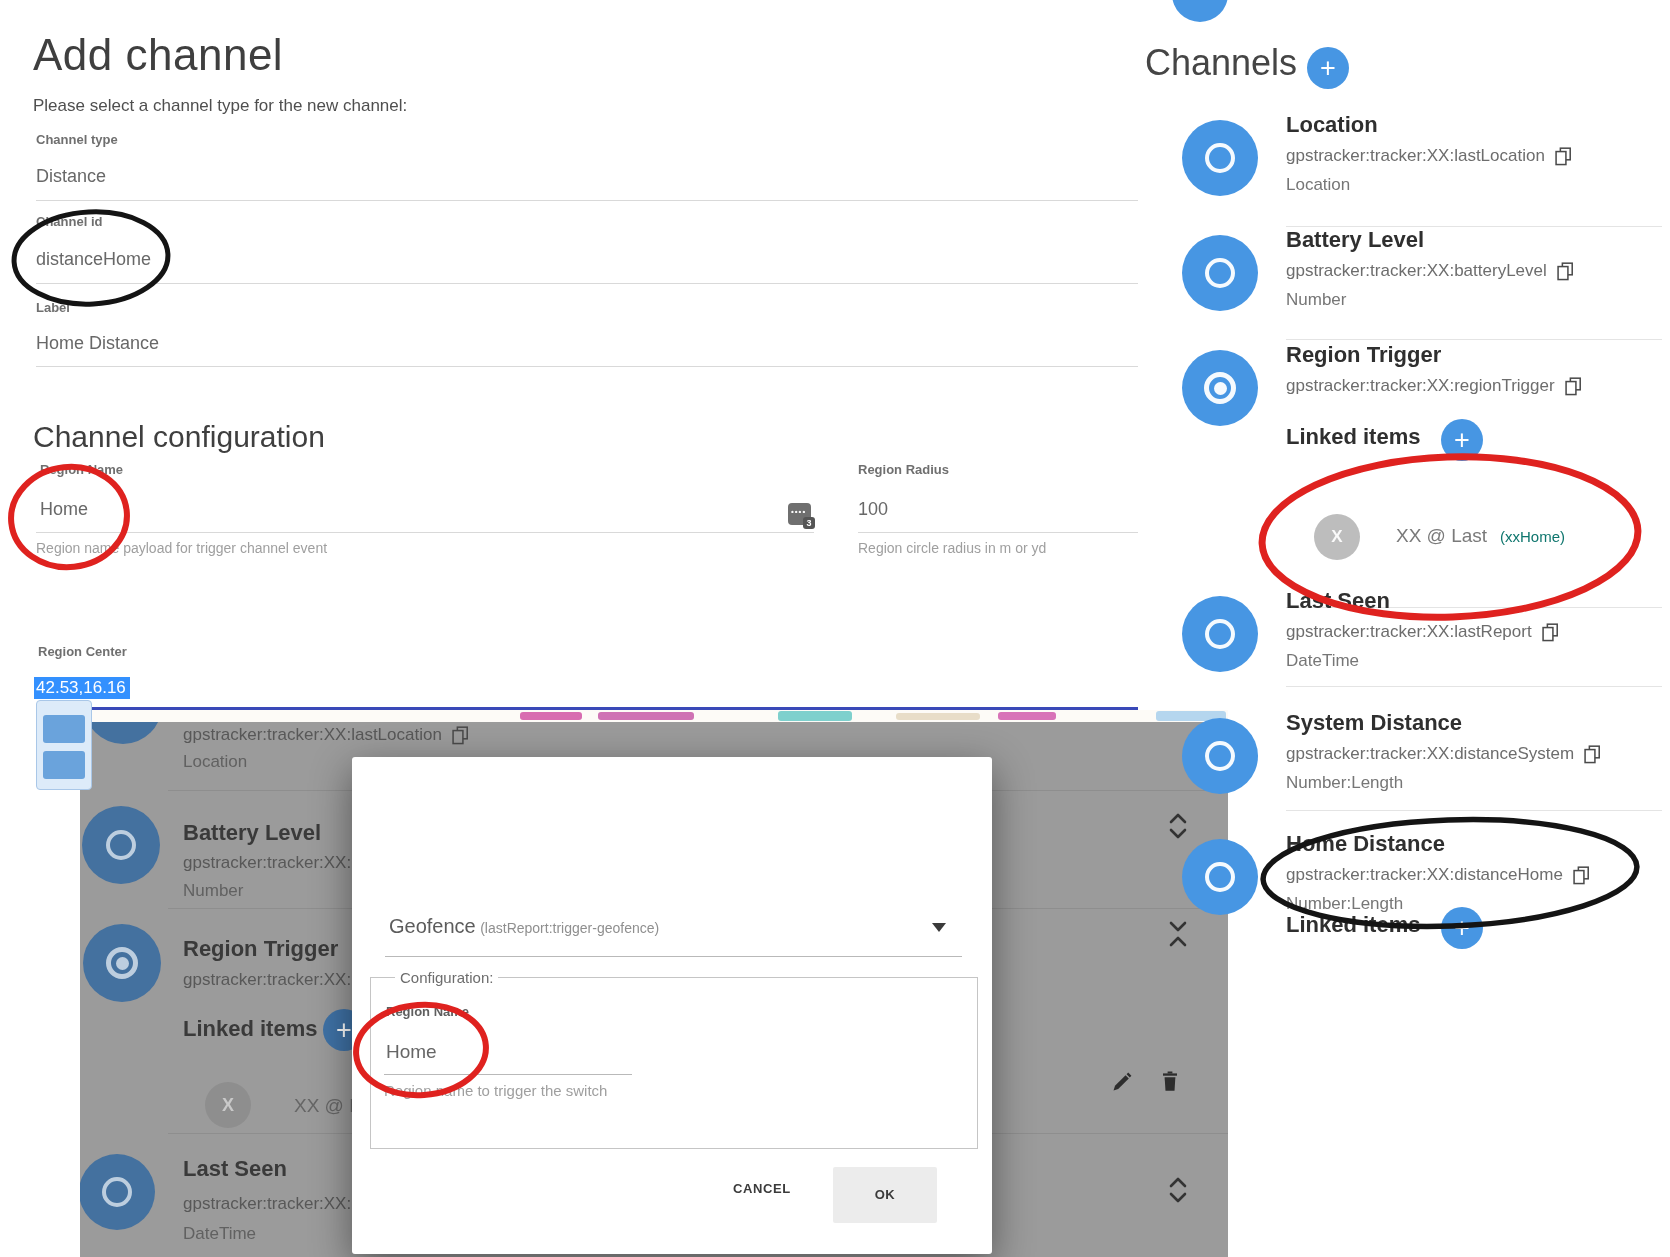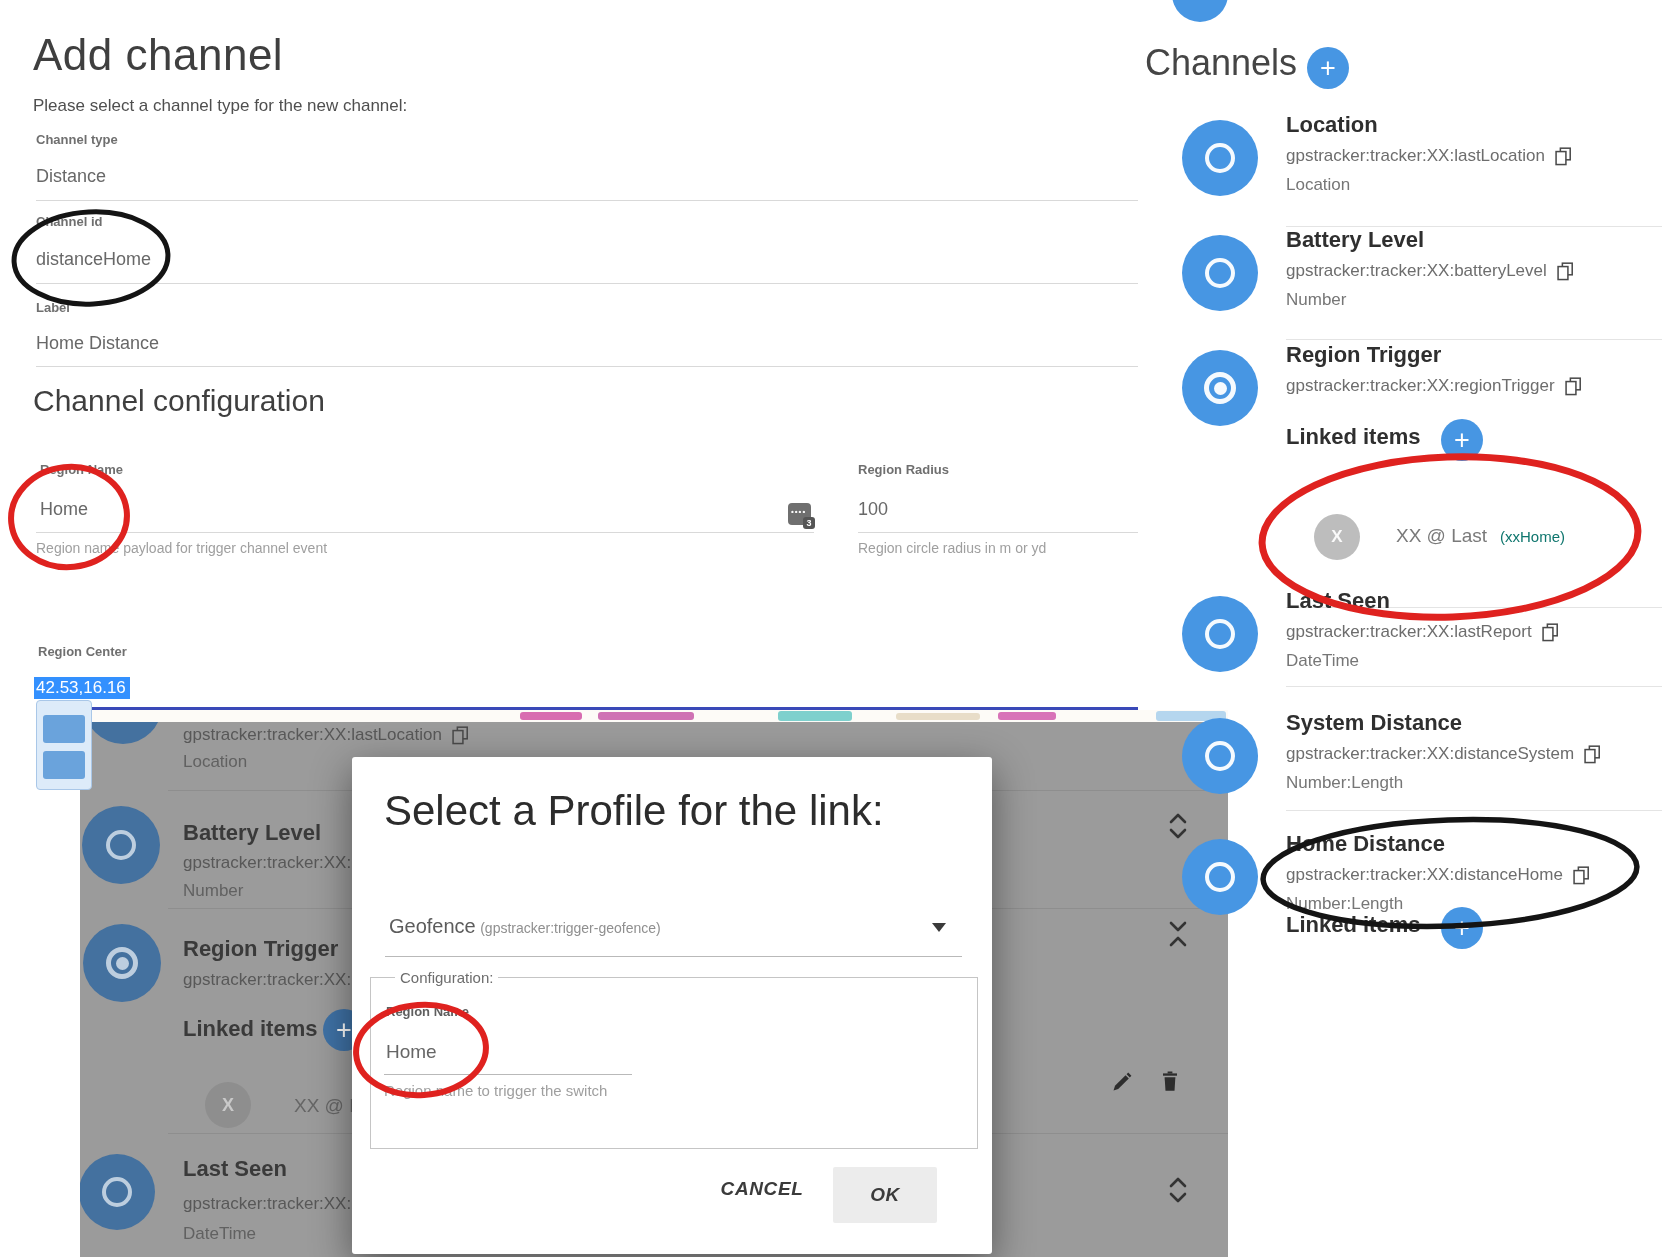--- a/index.html
+++ b/index.html
@@ -64,21 +64,21 @@
   .modal{background:#fff;border-radius:3px;box-shadow:0 12px 40px rgba(0,0,0,.45);}
   .dlg-title{font-size:42px;font-weight:300;color:#2c2c2c;white-space:nowrap;}
   .profile-name{font-size:20px;color:#5c5c5c;margin-top:36px;}
   .profile-qual{font-size:14px;color:#8f8f8f;}
   .thinline{height:1px;background:#b9b9b9;}
   .caret{width:0;height:0;border-left:7px solid transparent;border-right:7px solid transparent;border-top:9px solid #3a3a3a;}
   .cfg{position:absolute;border:1px solid #c5c5c5;}
   .cfg legend{margin-left:24px;padding:0 5px;font-size:15px;color:#6d6d6d;}
   .mlabel{font-size:13px;font-weight:700;color:#5f5f5f;}
   .mvalue{font-size:19px;color:#666;}
-  .dlg-btn{font-size:19px;font-weight:700;letter-spacing:.6px;color:#3b3b3b;text-align:center;font-style:italic;}
+  .dlg-btn{font-size:13px;font-weight:700;letter-spacing:.6px;color:#3b3b3b;text-align:center;}
   .okbtn{background:#ececec;border-radius:2px;}
 
   
   .blob{border-radius:3px;}
   .autofill{background:#ddebf9;border:1px solid #a9c7e8;border-radius:4px;}
   .autofill .bar{position:absolute;left:6px;width:42px;height:28px;background:#6aa3dc;border-radius:3px;}
   .kbico{background:#6f6f6f;border-radius:4px;position:relative;}
   .kbico .dots{position:absolute;left:3px;top:4px;color:#fff;font-size:8px;letter-spacing:1px;font-weight:700;}
   .kbico .badge{position:absolute;right:-4px;bottom:-4px;width:12px;height:12px;border-radius:3px;background:#555;color:#fff;font-size:9px;font-weight:700;text-align:center;line-height:12px;}
 </style>
@@ -121,21 +121,21 @@
   <div class="abs rule" style="left:36px;top:200px;width:1102px"></div>
 
   <div class="abs flabel" style="left:36px;top:214px">Channel id</div>
   <div class="abs fvalue" style="left:36px;top:249px">distanceHome</div>
   <div class="abs rule" style="left:36px;top:283px;width:1102px"></div>
 
   <div class="abs flabel" style="left:36px;top:300px">Label</div>
   <div class="abs fvalue" style="left:36px;top:333px">Home Distance</div>
   <div class="abs rule" style="left:36px;top:366px;width:1102px"></div>
 
-  <div class="abs h2" style="left:33px;top:384px">Channel configuration</div>
+  <div class="abs h2" style="left:33px;top:420px">Channel configuration</div>
 
   <div class="abs flabel" style="left:40px;top:462px">Region Name</div>
   <div class="abs fvalue" style="left:40px;top:499px">Home</div>
   <div class="abs kbico" style="left:788px;top:503px;width:23px;height:22px">
     <span class="dots">••••</span>
     <span class="badge">3</span>
   </div>
   <div class="abs rule" style="left:36px;top:532px;width:778px"></div>
   <div class="abs helper" style="left:36px;top:540px">Region name payload for trigger channel event</div>
 
@@ -316,25 +316,24 @@
       </svg>
   </div>
   <div class="abs row-type" style="left:1286px;top:894px">Number:Length</div>
 
   <div class="abs lk-title" style="left:1286px;top:912px">Linked items</div>
   <div class="abs fab" style="left:1441px;top:907px;width:42px;height:42px">
       <span>+</span>
     </div>
 
   <div class="abs modal" style="left:352px;top:757px;width:640px;height:497px">
-    <div class="abs dlg-title" style="left:32px;top:30px">Select a Profile for the link:</div>
 
     <div class="abs" style="left:37px;top:158px;white-space:nowrap">
       <span class="profile-name">Geofence</span>
-      <span class="profile-qual">(gpstracker:trigger-geofence)</span>
+      <span class="profile-qual">(lastReport:trigger-geofence)</span>
     </div>
     <div class="abs caret" style="left:580px;top:166px"></div>
     <div class="abs thinline" style="left:33px;top:199px;width:577px"></div>
 
     <fieldset class="cfg" style="left:18px;top:212px;width:608px;height:180px">
       <legend>Configuration:</legend>
       <div class="abs mlabel" style="left:15px;top:18px">Region Name</div>
       <div class="abs mvalue" style="left:15px;top:55px">Home</div>
       <div class="abs thinline" style="left:13px;top:88px;width:248px"></div>
       <div class="abs helper" style="left:13px;top:96px;font-size:15px">Region name to trigger the switch</div>

